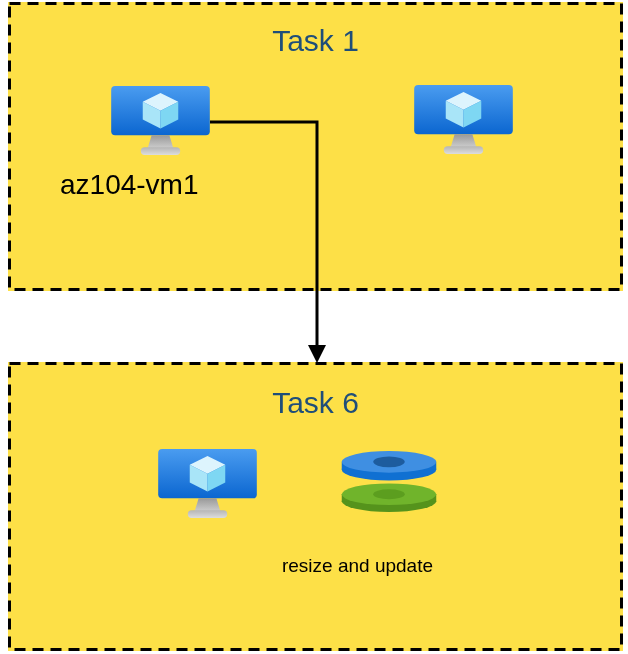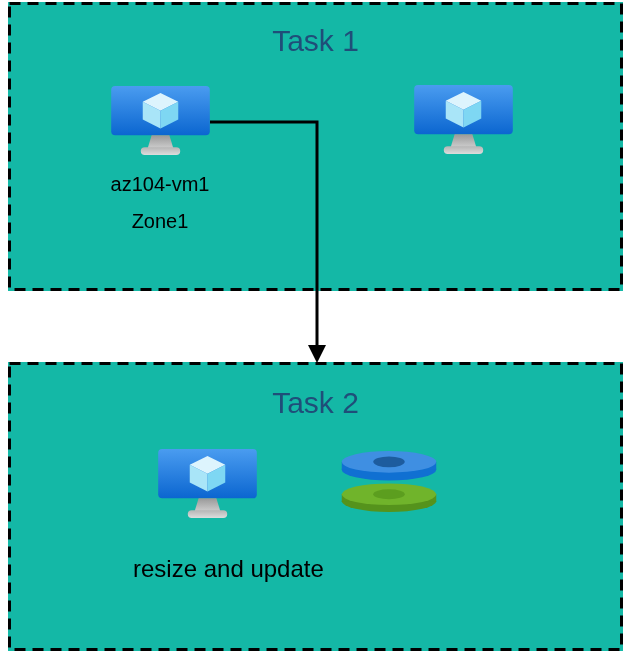--- a/index.html
+++ b/index.html
@@ -9,21 +9,21 @@
     height: 654px;
     background: #ffffff;
     font-family: "Liberation Sans", sans-serif;
     overflow: hidden;
   }
   .task-box {
     position: absolute;
     left: 8px;
     width: 615px;
     height: 289px;
-    background: #14b8a6;
+    background: #fde047;
   }
   .task-box.t1 { top: 2px; }
   .task-box.t2 { top: 362px; }
   .box-border {
     position: absolute;
     left: 0; top: 0;
     width: 100%; height: 100%;
     display: block;
   }
   .task-title {
@@ -36,30 +36,30 @@
     color: #1f4e79;
   }
   .t1 .task-title { top: 22px; }
   .t2 .task-title { top: 24px; }
   .vm-group { position: absolute; }
   .vm-icon { display: block; }
   .icon-abs { position: absolute; }
   .vm-labels {
     position: absolute;
     width: 200px;
-    text-align: center;
-    font-size: 20px;
+    text-align: left;
+    font-size: 28px;
     line-height: 37px;
     color: #000000;
   }
   .caption {
     position: absolute;
     width: 300px;
-    text-align: left;
-    font-size: 24px;
+    text-align: right;
+    font-size: 19px;
     color: #000000;
   }
   .connector {
     position: absolute;
     left: 0; top: 0;
     pointer-events: none;
     z-index: 5;
   }
 </style>
 </head>
@@ -95,21 +95,20 @@
       <svg class="vm-icon icon-abs" style="left:103px;top:84px;" viewBox="0 0 100 73" width="99" height="72">
         <rect x="0" y="0" width="100" height="50" rx="4" fill="url(#gScreen)"></rect>
         <polygon points="50,7 68,16 50,25 32,16" fill="#ddf4fd"></polygon>
         <polygon points="32,16 50,25 50,43 32,34" fill="#a9e5f8"></polygon>
         <polygon points="68,16 68,34 50,43 50,25" fill="#7ed7f3"></polygon>
         <polygon points="41,50 59,50 63,63 37,63" fill="url(#gStand)"></polygon>
         <rect x="30" y="62" width="40" height="8" rx="4" fill="url(#gBase)"></rect>
       </svg>
       <div class="vm-labels" style="left:52px;top:164px;">
         <div>az104-vm1</div>
-        <div>Zone1</div>
       </div>
     </div>
 
     <div class="vm-group" style="left:0;top:0;">
       <svg class="vm-icon icon-abs" style="left:406px;top:83px;" viewBox="0 0 100 73" width="99" height="72">
         <rect x="0" y="0" width="100" height="50" rx="4" fill="url(#gScreen)"></rect>
         <polygon points="50,7 68,16 50,25 32,16" fill="#ddf4fd"></polygon>
         <polygon points="32,16 50,25 50,43 32,34" fill="#a9e5f8"></polygon>
         <polygon points="68,16 68,34 50,43 50,25" fill="#7ed7f3"></polygon>
         <polygon points="41,50 59,50 63,63 37,63" fill="url(#gStand)"></polygon>
@@ -123,21 +122,21 @@
   <svg class="connector" width="628" height="654" viewBox="0 0 628 654">
     <path d="M210 122 H317 V347" stroke="#000000" stroke-width="3" fill="none"></path>
     <polygon points="308,345 326,345 317,363" fill="#000000"></polygon>
   </svg>
 
   <div class="task-box t2">
     <svg class="box-border" viewBox="0 0 615 289" preserveAspectRatio="none">
       <rect x="1.5" y="1.5" width="612" height="286" fill="none" stroke="#000000" stroke-width="3" stroke-dasharray="11 7"></rect>
     </svg>
 
-    <div class="task-title">Task 2</div>
+    <div class="task-title">Task 6</div>
 
     <svg class="vm-icon icon-abs" style="left:150px;top:87px;" viewBox="0 0 100 73" width="99" height="72">
       <rect x="0" y="0" width="100" height="50" rx="4" fill="url(#gScreen)"></rect>
       <polygon points="50,7 68,16 50,25 32,16" fill="#ddf4fd"></polygon>
       <polygon points="32,16 50,25 50,43 32,34" fill="#a9e5f8"></polygon>
       <polygon points="68,16 68,34 50,43 50,25" fill="#7ed7f3"></polygon>
       <polygon points="41,50 59,50 63,63 37,63" fill="url(#gStand)"></polygon>
       <rect x="30" y="62" width="40" height="8" rx="4" fill="url(#gBase)"></rect>
     </svg>
 

